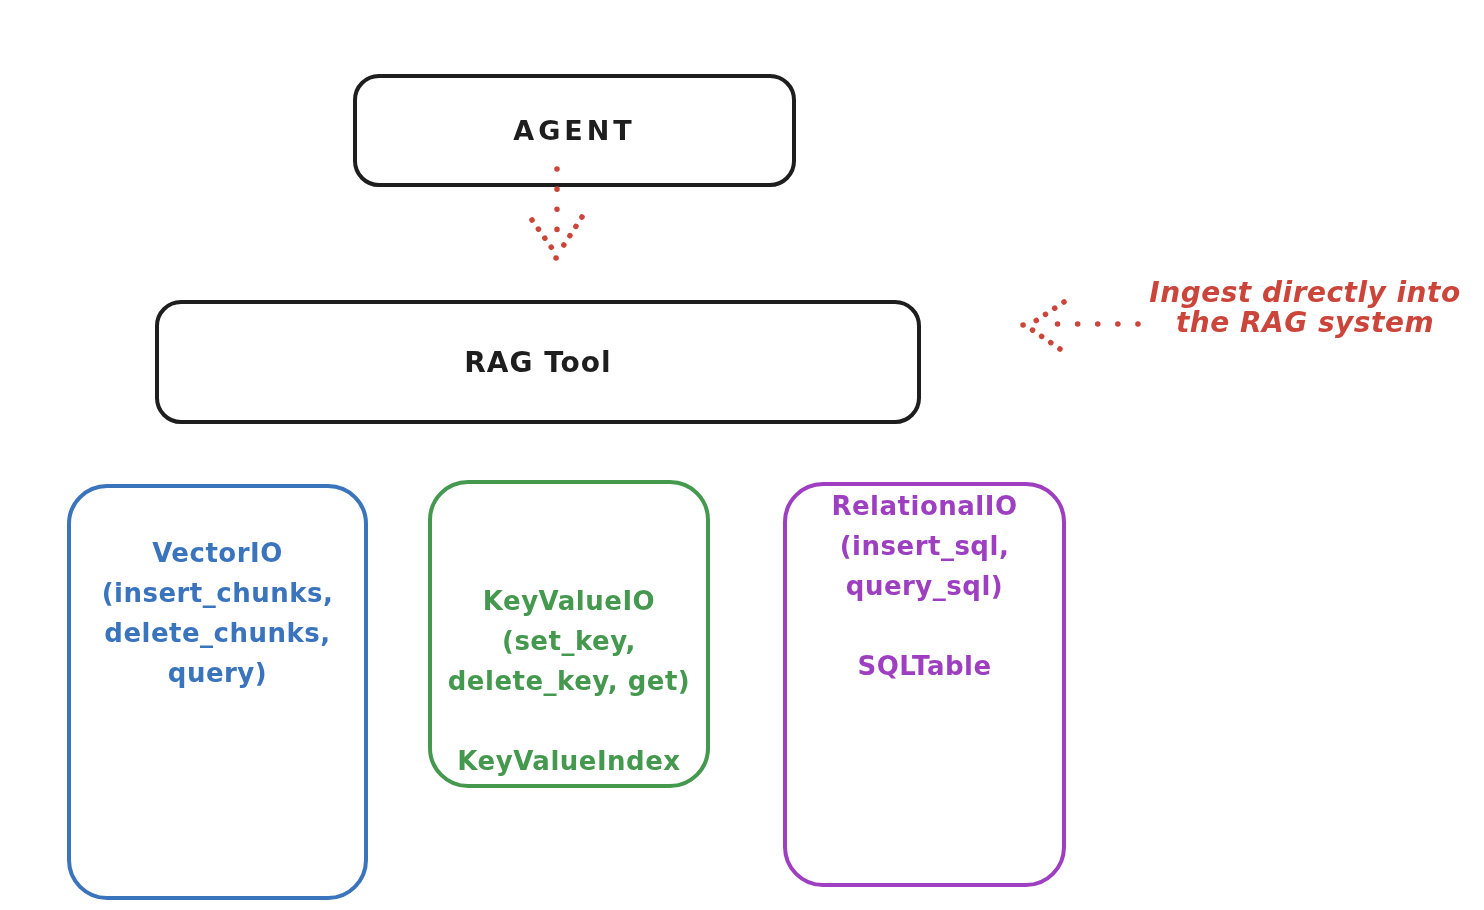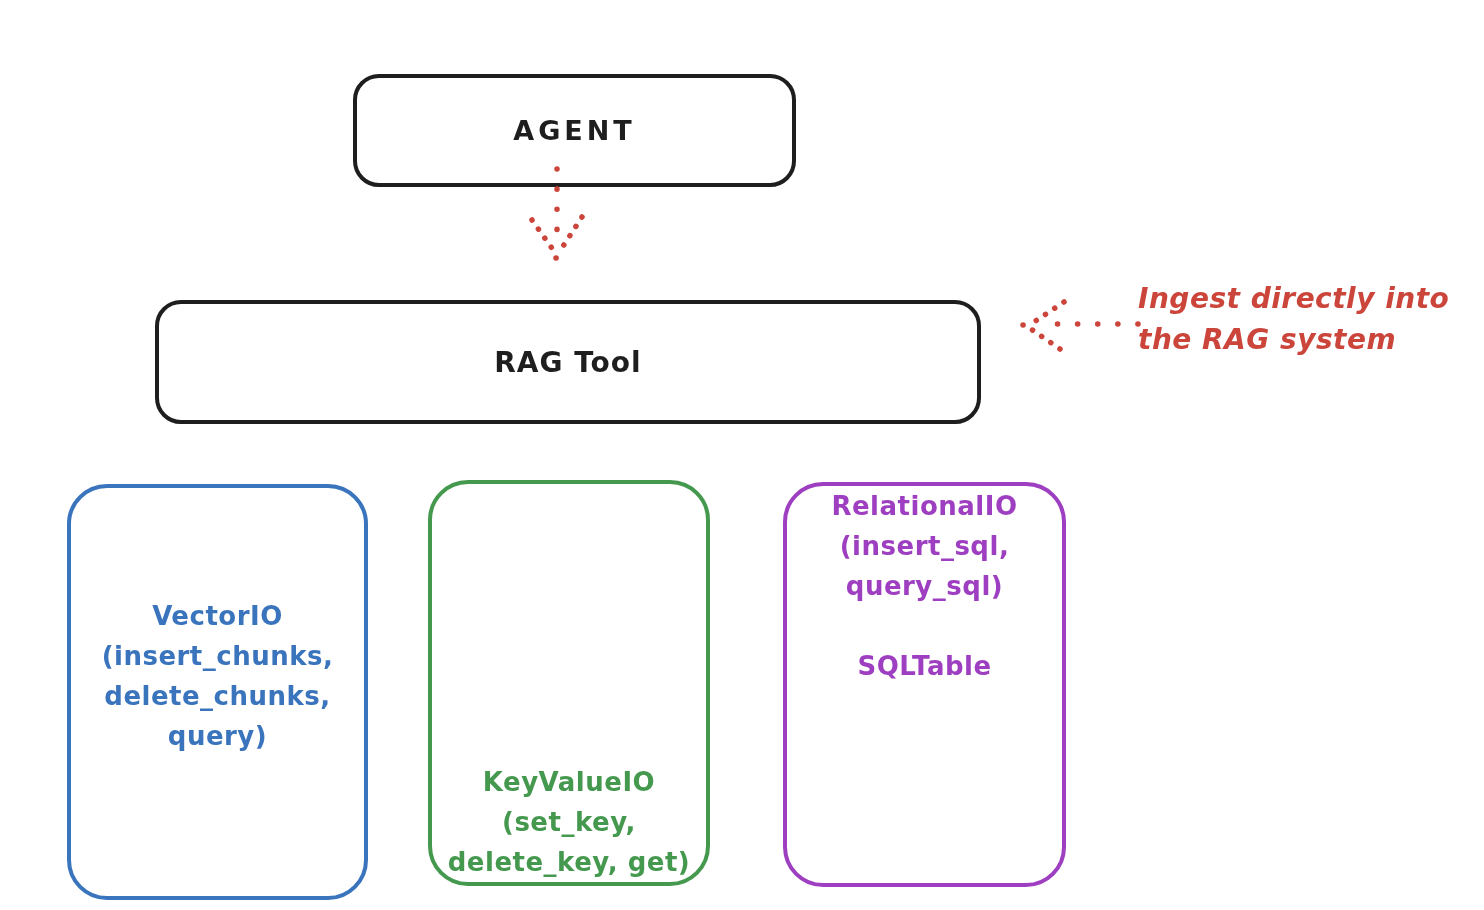--- a/index.html
+++ b/index.html
@@ -17,21 +17,21 @@
     position: absolute;
     background: transparent;
     display: flex; flex-direction: column; align-items: center; margin-top: 32px;
   }
   .node-dark {
     border: 4px solid var(--c-ink, #1e1e1e);
     border-radius: 26px;
     justify-content: center;
   }
   .node-agent-box   { left: 353px; top: 42px;  width: 443px; height: 113px; }
-  .node-rag-box     { left: 155px; top: 268px; width: 826px; height: 124px; }
+  .node-rag-box     { left: 155px; top: 268px; width: 766px; height: 124px; }
   .node-agent-box .node-label {
     color: var(--c-ink, #1e1e1e);
     font-size: 27px; font-weight: 700; letter-spacing: 4px;
   }
   .node-rag-box .node-label {
     color: var(--c-ink, #1e1e1e);
     font-size: 28px; font-weight: 600; letter-spacing: 1px;
   }
   .node-colored {
     border-radius: 40px;
@@ -44,51 +44,50 @@
     letter-spacing: 0.5px;
   }
   .node-colored .index-label {
     margin-top: 40px;
     font-size: 26px; font-weight: 600; line-height: 40px;
     letter-spacing: 0.5px;
   }
   .node-vector-box {
     left: 67px; top: 452px; width: 301px; height: 416px;
     border-color: var(--c-blue, #3a74bd); color: var(--c-blue, #3a74bd);
-    padding-top: 108px;
+    padding-top: 45px;
   }
   .node-keyvalue-box {
-    left: 428px; top: 448px; width: 282px; height: 406px;
+    left: 428px; top: 448px; width: 282px; height: 308px;
     border-color: var(--c-green, #45994f); color: var(--c-green, #45994f);
     padding-top: 97px;
-    justify-content: flex-end;
   }
   .node-relational-box {
     left: 783px; top: 450px; width: 283px; height: 405px;
     border-color: var(--c-purple, #9d3fc0); color: var(--c-purple, #9d3fc0);
   }
   .arrow-layer {
     position: absolute; left: 0; top: 0;
     width: 1484px; height: 910px;
     pointer-events: none;
   }
   .arrow-layer path {
     fill: none;
     stroke: var(--c-red, #cb453b);
     stroke-linecap: round;
   }
   .arrow-shaft { stroke-width: 5.5px; stroke-dasharray: 0.1 20; }
   .arrow-head  { stroke-width: 5.5px; stroke-dasharray: 0.1 11; }
   .annotation-ingest {
     position: absolute;
     left: 1138px; top: 278px; width: 334px;
-    text-align: left;
+    text-align: center;
     color: var(--c-red, #cb453b);
     font-size: 28px; font-weight: 700; font-style: italic;
-    line-height: 41px;
+    line-height: 30px;
     white-space: pre-line;
     letter-spacing: 0.5px;
   }
 </style>
 </head>
 <body>
 
 <div class="canvas">
 
   <div class="node node-dark node-agent-box">
@@ -123,20 +122,21 @@
     <div class="node-label">VectorIO
 (insert_chunks,
 delete_chunks,
 query)</div>
   </div>
 
   <div class="node node-colored node-keyvalue-box">
     <div class="node-label">KeyValueIO
 (set_key,
 delete_key, get)</div>
+    <div class="index-label">KeyValueIndex</div>
   </div>
 
   <div class="node node-colored node-relational-box">
     <div class="node-label">RelationalIO
 (insert_sql,
 query_sql)</div>
     <div class="index-label">SQLTable</div>
   </div>
 
 </div>

